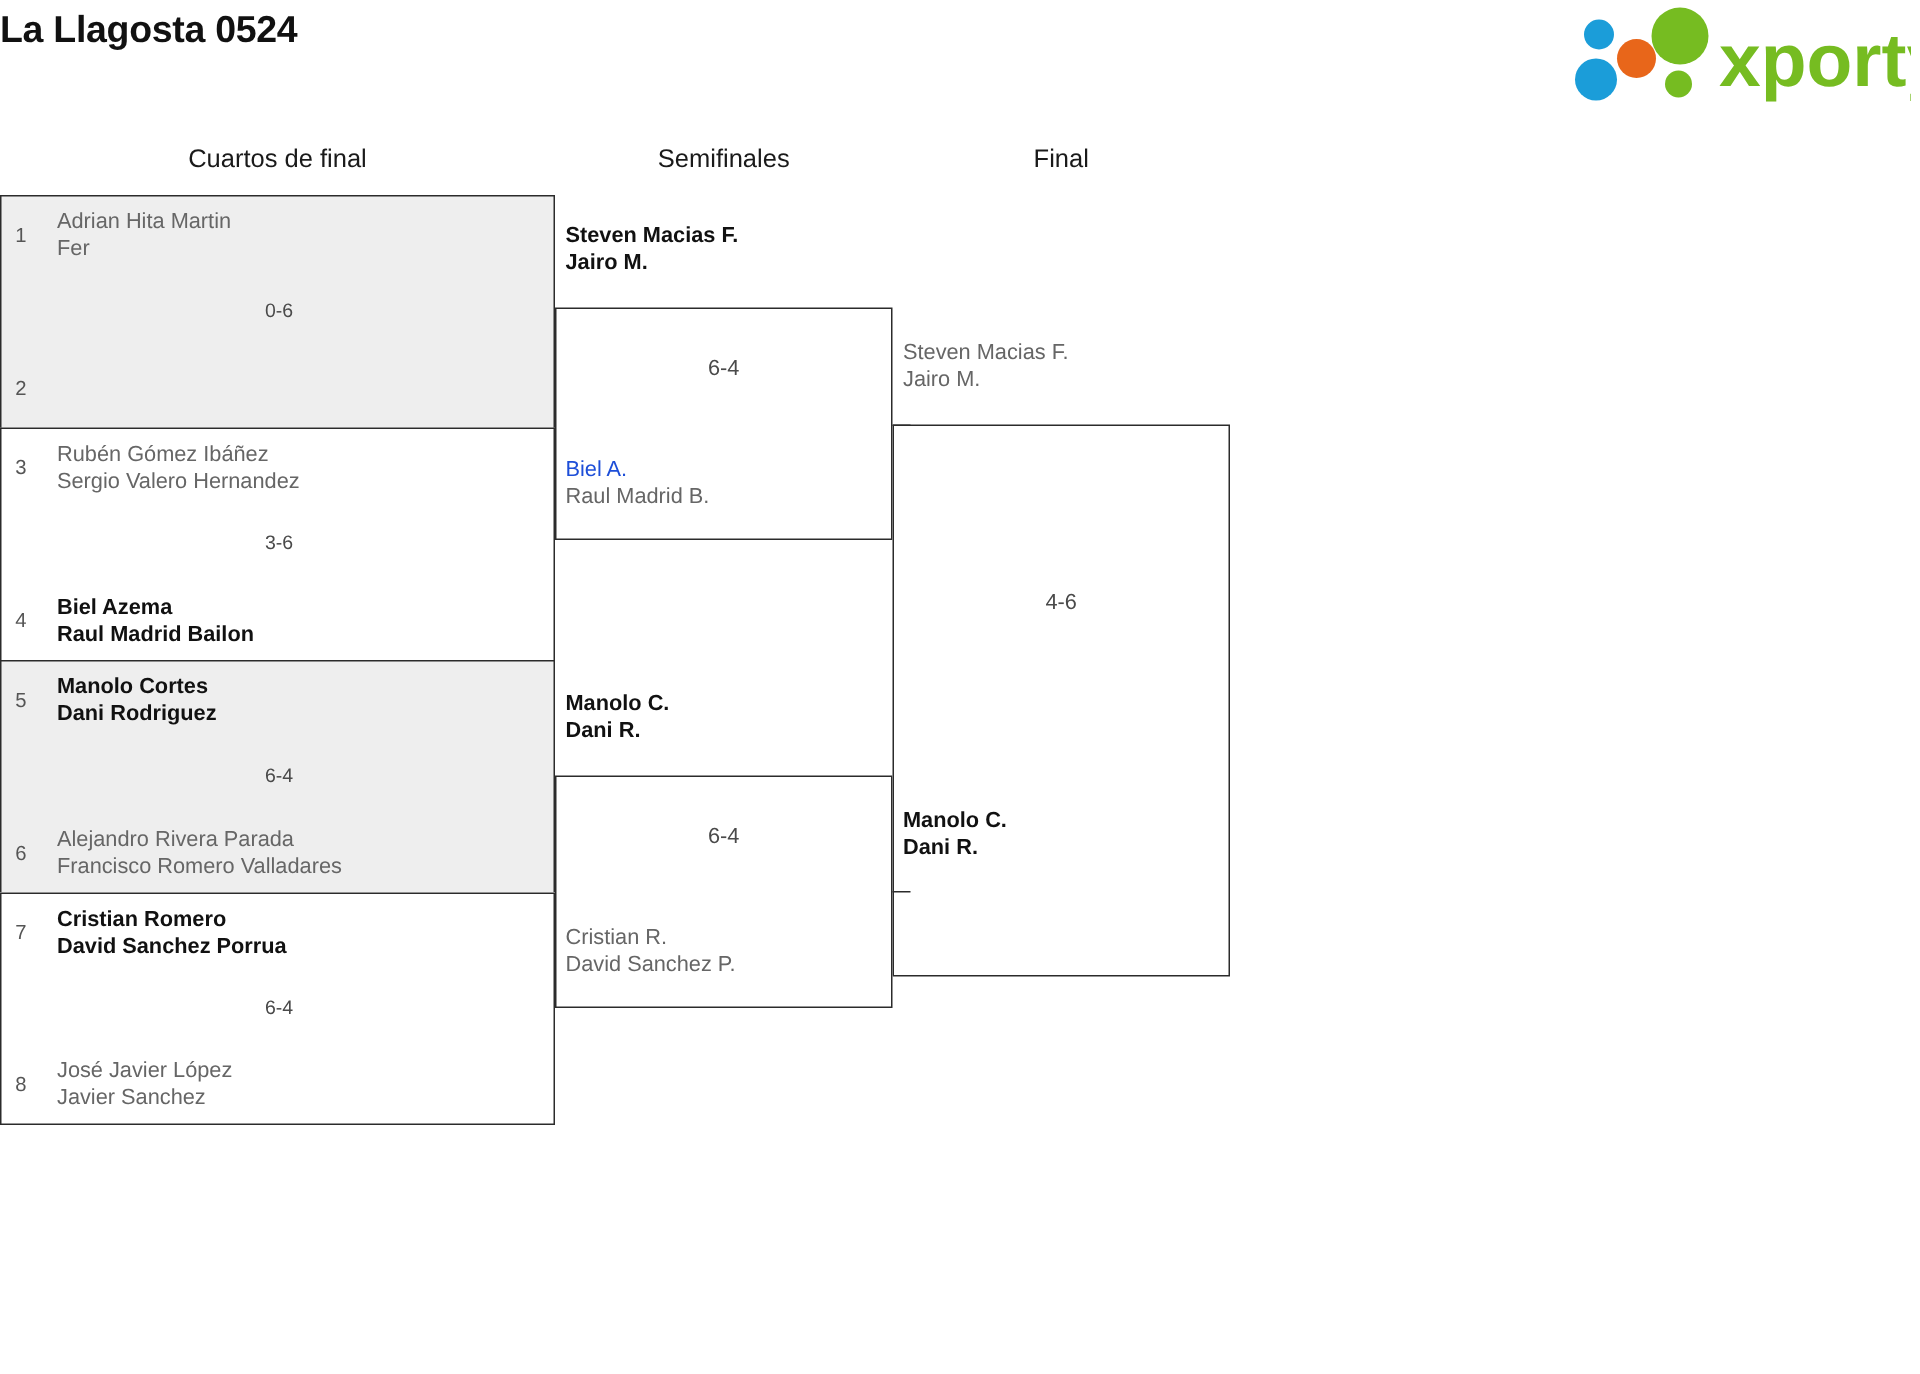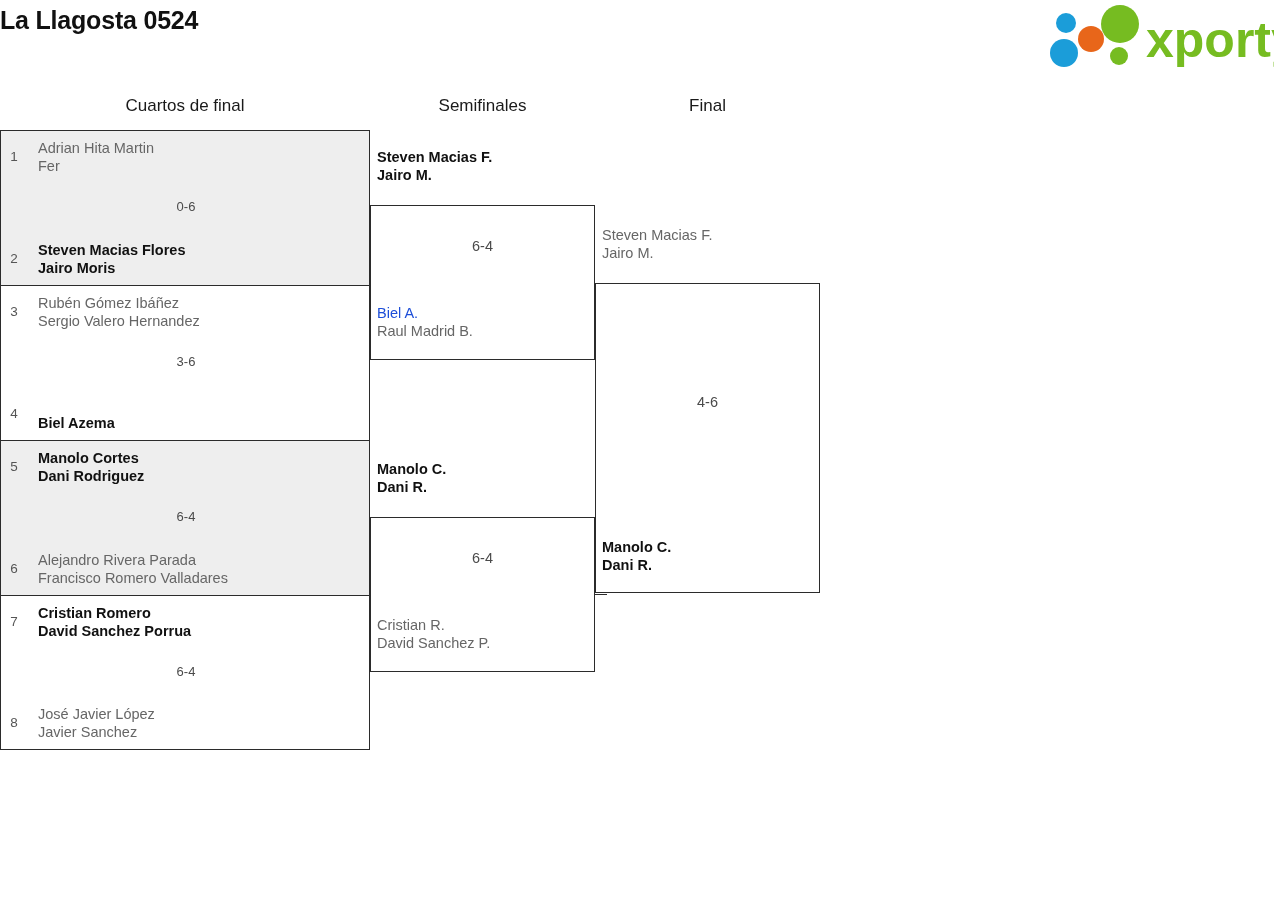--- a/index.html
+++ b/index.html
@@ -144,21 +144,21 @@
     white-space: nowrap;
   }
   .sf-team .nm { display: block; }
 
   
   #final-box {
     position: absolute;
     left: 595px;
     top: 283px;
     width: 225px;
-    height: 310px;
+    height: 368px;
     box-sizing: border-box;
     border: 1px solid #2b2b2b;
     background: #ffffff;
   }
   .f-team {
     position: absolute;
     left: 602px;
     width: 220px;
     font-size: 14.5px;
     line-height: 18px;
@@ -203,36 +203,33 @@
 <div id="bracket">
 
   <div class="qf-match shade" style="top:130px; height:155px;">
     <div class="seed top">1</div>
     <div class="team top loser">
       <span class="nm">Adrian Hita Martin</span>
       <span class="nm">Fer</span>
     </div>
     <div class="qf-score" style="top:68px;">0-6</div>
     <div class="seed bottom">2</div>
-    <div class="team bottom winner">
-      <span class="nm">Steven Macias Flores</span>
-      <span class="nm">Jairo Moris</span>
-    </div>
   </div>
 
   <div class="qf-match plain" style="top:285px; height:155px;">
     <div class="seed top">3</div>
     <div class="team top loser">
       <span class="nm">Rubén Gómez Ibáñez</span>
       <span class="nm">Sergio Valero Hernandez</span>
     </div>
     <div class="qf-score" style="top:68px;">3-6</div>
     <div class="seed bottom">4</div>
     <div class="team bottom winner">
       <span class="nm">Biel Azema</span>
+      <span class="nm">Raul Madrid Bailon</span>
     </div>
   </div>
 
   <div class="qf-match shade" style="top:440px; height:155px;">
     <div class="seed top">5</div>
     <div class="team top winner">
       <span class="nm">Manolo Cortes</span>
       <span class="nm">Dani Rodriguez</span>
     </div>
     <div class="qf-score" style="top:68px;">6-4</div>

